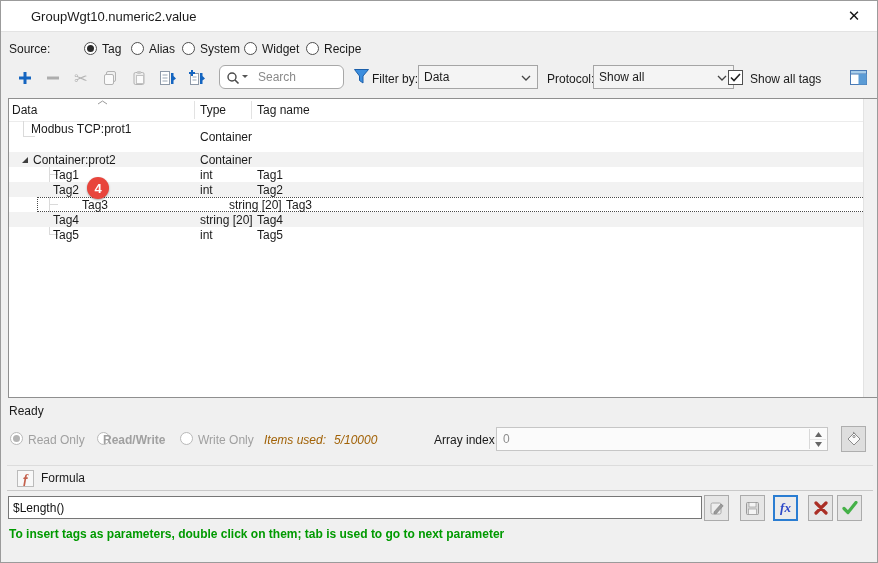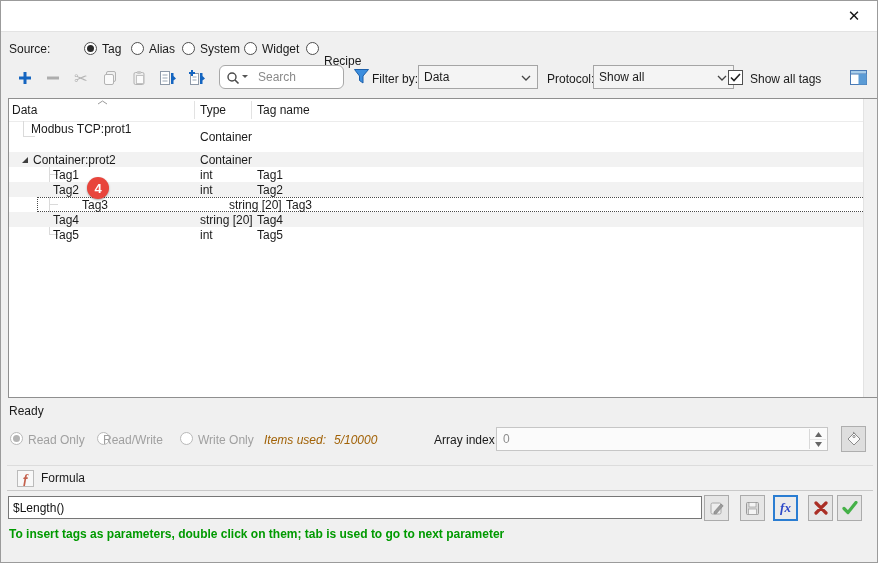--- a/index.html
+++ b/index.html
@@ -68,36 +68,37 @@
   .fbtn{position:absolute;top:494px;width:25px;height:26px;background:#e6e6e6;border:1px solid #ababab;box-sizing:border-box;display:flex;align-items:center;justify-content:center;}
   .fbtn.fx{border:2px solid #2a7dd2;background:#ebebeb;color:#2b47c8;font-family:"Liberation Serif",serif;font-style:italic;font-weight:bold;font-size:13px;}
   .hint{position:absolute;left:8px;top:526px;color:#009a00;font-weight:bold;}
 </style>
 </head>
 <body>
 
 <div class="window">
 
   <div class="titlebar">
+    <span class="title">GroupWgt10.numeric2.value</span>
     <span class="close-btn">✕</span>
   </div>
 
   <span class="src-label">Source:</span>
   <span class="radio sel" style="left:83px;top:41px;">
       <span class="dot"></span>
     </span>
   <span class="rlbl" style="left:101px;top:41px;">Tag</span>
   <span class="radio" style="left:130px;top:41px;"></span>
   <span class="rlbl" style="left:148px;top:41px;">Alias</span>
   <span class="radio" style="left:181px;top:41px;"></span>
   <span class="rlbl" style="left:199px;top:41px;">System</span>
   <span class="radio" style="left:243px;top:41px;"></span>
   <span class="rlbl" style="left:261px;top:41px;">Widget</span>
   <span class="radio" style="left:305px;top:41px;"></span>
-  <span class="rlbl" style="left:323px;top:53px;">Recipe</span>
+  <span class="rlbl" style="left:323px;top:41px;">Recipe</span>
 
   <span class="tbtn" style="left:12px;">
     <svg width="16" height="16" viewBox="0 0 16 16">
         <path d="M6.5 2h3v4.5H14v3H9.5V14h-3V9.5H2v-3h4.5z" fill="#1565c0"></path>
       </svg>
   </span>
   <span class="tbtn" style="left:40px;">
     <svg width="16" height="16" viewBox="0 0 16 16">
         <rect x="2" y="6.5" width="12" height="3" fill="#adadad"></rect>
       </svg>
@@ -244,21 +245,21 @@
 
   <div class="badge">4</div>
 
   <span class="ready">Ready</span>
 
   <span class="radio dis sel" style="left:9px;top:431px;">
       <span class="dot"></span>
     </span>
   <span class="rlbl dis" style="left:27px;top:432px;">Read Only</span>
   <span class="radio dis" style="left:96px;top:431px;"></span>
-  <span class="rlbl dis" style="left:102px;top:432px;">Read/Write</span>
+  <span class="rlbl dis" style="left:102px;top:432px;font-weight:bold;">Read/Write</span>
   <span class="radio dis" style="left:179px;top:431px;"></span>
   <span class="rlbl dis" style="left:197px;top:432px;">Write Only</span>
 
   <span class="items-used" style="left:263px;">Items used:</span>
   <span class="items-used" style="left:333px;">5/10000</span>
 
   <span class="arr-label">Array index</span>
   <div class="spinbox">
     <span class="val">0</span>
     <span class="spin-btns">

